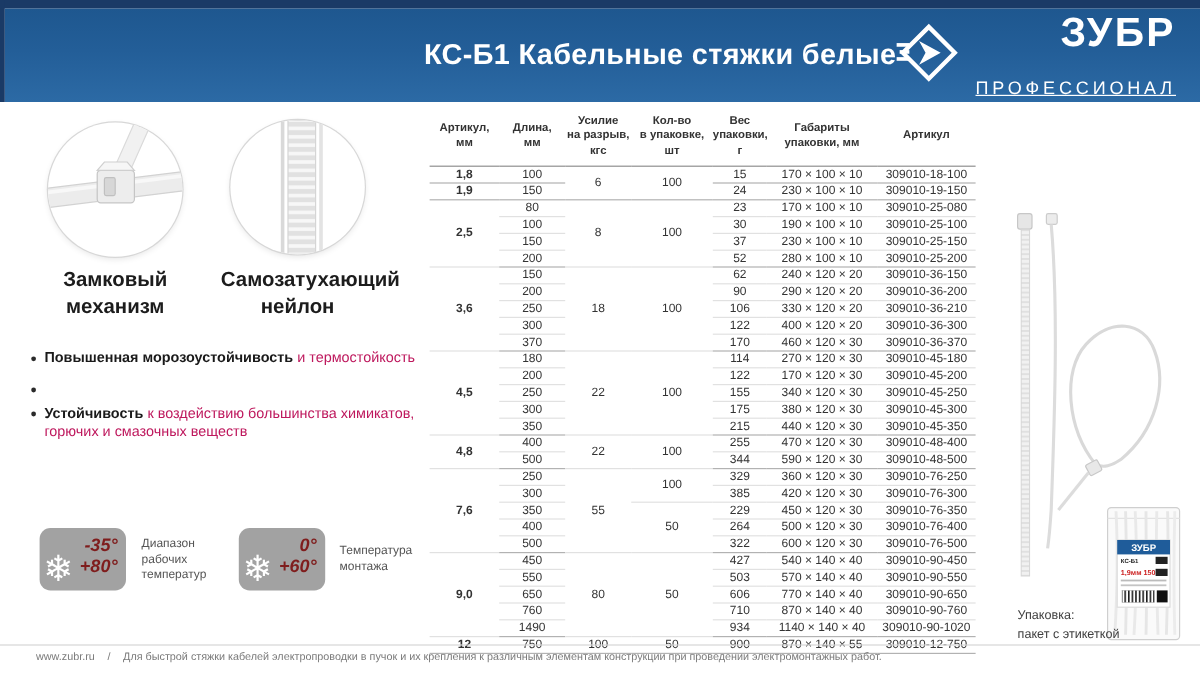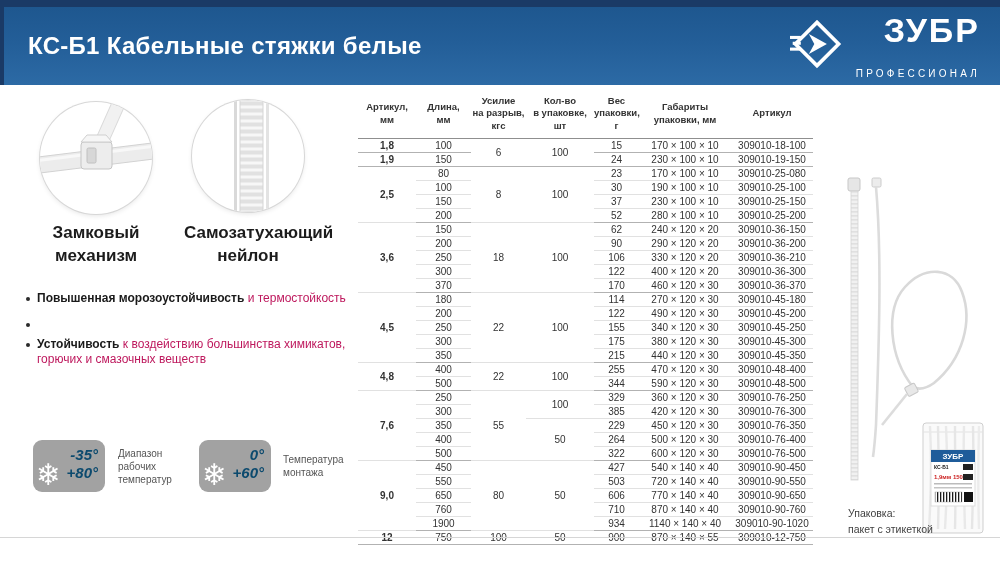--- a/index.html
+++ b/index.html
@@ -10,30 +10,30 @@
     font-family: "Liberation Sans", sans-serif;
   }
   .pre { white-space: pre-line; }
 
   
   .topbar {
     position: absolute; left: 0; top: 0; width: 1000px; height: 85px;
     background: linear-gradient(180deg, #1e578f 0%, #235e98 45%, #2c6aa5 100%);
     border-top: 7px solid #1a3a66;
     border-left: 4px solid #1a3a66;
-    display: flex; align-items: center; justify-content: space-between;
+    display: flex; align-items: center; justify-content: flex-end;
   }
   .page-title {
     color: #fff; font-size: 24px; font-weight: bold; letter-spacing: 0.3px;
     padding-left: 24px;
   }
   .brand { display: flex; align-items: center; gap: 12px; padding-right: 20px; }
   .brand-text { display: flex; flex-direction: column; align-items: flex-end; }
   .brand-name { color:#fff; font-size: 34px; font-weight: bold; letter-spacing: 2px; line-height: 1; }
-  .brand-sub  { color:#fff; font-size: 10px; letter-spacing: 3.2px; margin-top: 21px; }
+  .brand-sub  { color:#fff; font-size: 15px; letter-spacing: 3.2px; margin-top: 21px; text-decoration: underline; }
 
   
   .circle {
     position: absolute; width: 112px; height: 112px; border-radius: 50%;
     background: #fff; box-shadow: 0 0 0 1px #d7d7d7, 0 2px 5px rgba(0,0,0,0.10);
     overflow: hidden;
   }
   .circle svg { display:block; }
   .circle-cap {
     position: absolute; text-align: center; font-weight: bold; font-size: 17px;
@@ -48,21 +48,21 @@
   .badge {
     position: relative; width: 72px; height: 52px; border-radius: 9px;
     background: #a2a2a2; flex: 0 0 auto;
   }
   .badge .flake {
     position: absolute; left: 3px; bottom: 2px; color: #fff; font-size: 30px; line-height: 1;
     font-family: "DejaVu Sans", sans-serif;
   }
   .badge .temp-lines {
     position: absolute; right: 7px; top: 6px; text-align: right;
-    color: #0c4a6e; font-weight: bold; font-size: 15px; line-height: 1.2; font-style: italic;
+    color: #7f1d1d; font-weight: bold; font-size: 15px; line-height: 1.2; font-style: italic;
   }
   .temp-cap { font-size: 10px; color: #555; line-height: 1.3; }
   .cap1 { width: 62px; margin-left: 13px; }
   .cap2 { width: 88px; margin-left: 12px; }
   .badge2 { margin-left: 19px; }
 
   
   .spec-table-wrap { position: absolute; left: 358px; top: 92px; width: 455px; }
   table.spec { border-collapse: collapse; table-layout: fixed; width: 455px; }
   table.spec th {
@@ -296,21 +296,21 @@
             <td class="l">180</td>
             <td class="f span" rowspan="5">22</td>
             <td class="q span" rowspan="5">100</td>
             <td class="wt">114</td>
             <td class="d">270 × 120 × 30</td>
             <td class="a">309010-45-180</td>
           </tr>
           <tr>
             <td class="l">200</td>
             <td class="wt">122</td>
-            <td class="d">490 × 120 × 30</td>
+            <td class="d">170 × 120 × 30</td>
             <td class="a">309010-45-200</td>
           </tr>
           <tr>
             <td class="l">250</td>
             <td class="wt">155</td>
             <td class="d">340 × 120 × 30</td>
             <td class="a">309010-45-250</td>
           </tr>
           <tr>
             <td class="l">300</td>
@@ -378,37 +378,37 @@
             <td class="l">450</td>
             <td class="f span" rowspan="5">80</td>
             <td class="q span" rowspan="5">50</td>
             <td class="wt">427</td>
             <td class="d">540 × 140 × 40</td>
             <td class="a">309010-90-450</td>
           </tr>
           <tr>
             <td class="l">550</td>
             <td class="wt">503</td>
-            <td class="d">720 × 140 × 40</td>
+            <td class="d">570 × 140 × 40</td>
             <td class="a">309010-90-550</td>
           </tr>
           <tr>
             <td class="l">650</td>
             <td class="wt">606</td>
             <td class="d">770 × 140 × 40</td>
             <td class="a">309010-90-650</td>
           </tr>
           <tr>
             <td class="l">760</td>
             <td class="wt">710</td>
             <td class="d">870 × 140 × 40</td>
             <td class="a">309010-90-760</td>
           </tr>
           <tr class="end">
-            <td class="l">1900</td>
+            <td class="l">1490</td>
             <td class="wt">934</td>
             <td class="d">1140 × 140 × 40</td>
             <td class="a">309010-90-1020</td>
           </tr>
           <tr class="end">
             <td class="w span">12</td>
             <td class="l">750</td>
             <td class="f span">100</td>
             <td class="q span">50</td>
             <td class="wt">900</td>
@@ -472,14 +472,19 @@
         <rect x="129" y="397" width="9" height="10" fill="#111111"></rect>
       </g>
     </svg>
   </div>
   <div class="pack-cap">
     <span>Упаковка:</span><br>
     <span>пакет с этикеткой</span>
   </div>
 
   <div class="foot-rule"></div>
+  <div class="footer">
+    <span>www.zubr.ru</span>
+    <span class="sep">/</span>
+    <span>Для быстрой стяжки кабелей электропроводки в пучок и их крепления к различным элементам конструкции при проведении электромонтажных работ.</span>
+  </div>
 
 </div>
 
 </body></html>

